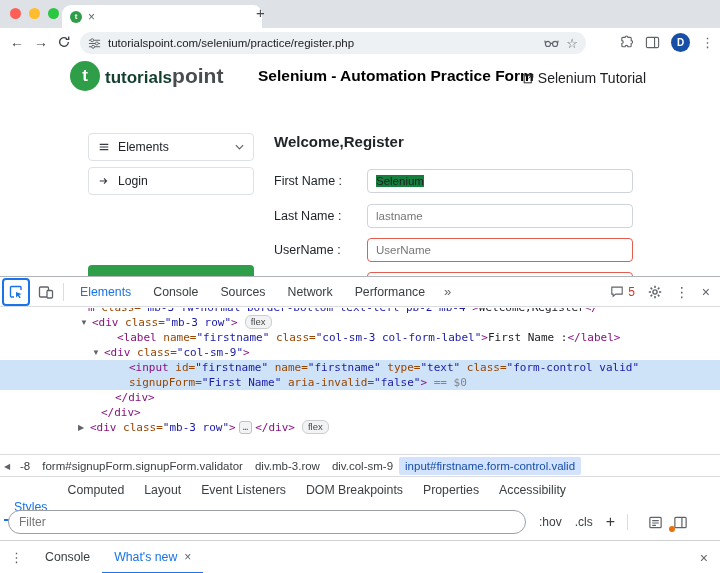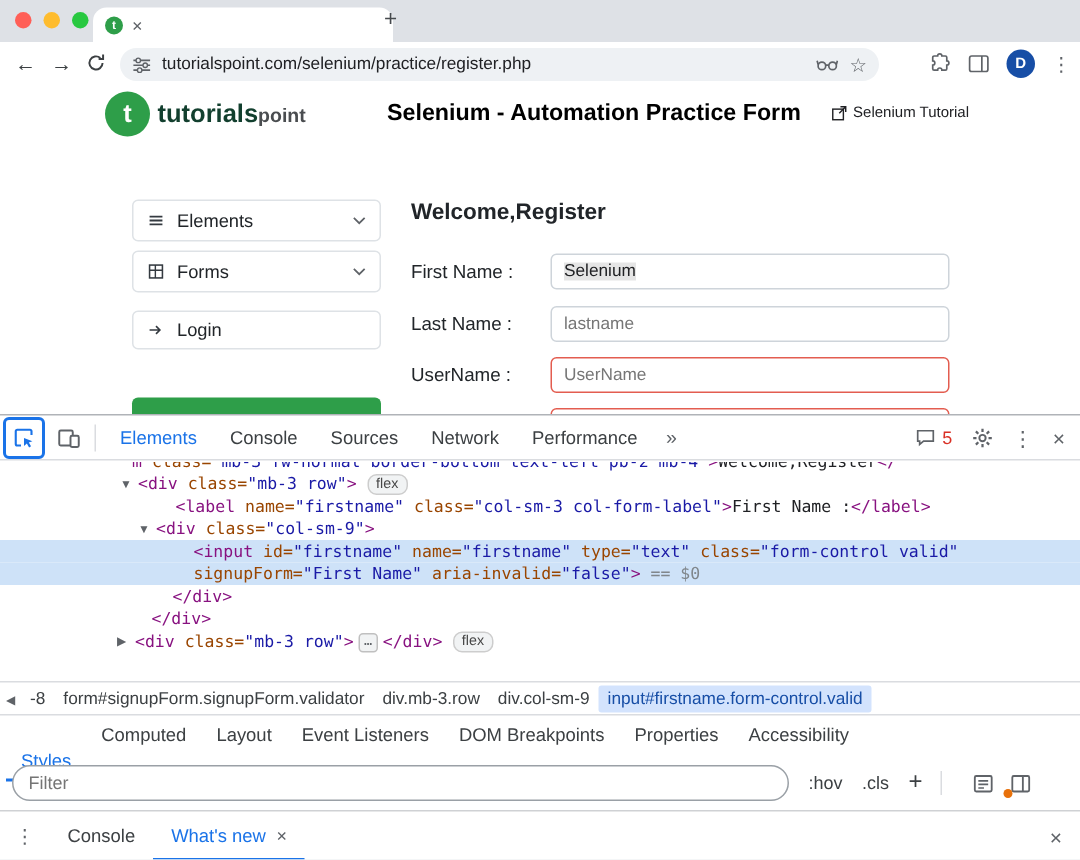--- a/index.html
+++ b/index.html
@@ -30,43 +30,43 @@
   .avatar{width:19px;height:19px;border-radius:50%;background:#174ea6;color:#fff;font-size:10px;
           display:flex;align-items:center;justify-content:center;font-weight:bold;}
   .kebab{font-size:13px;color:#5f6368;}
 
   
   .page{position:absolute;top:58px;left:0;right:0;height:218px;background:#fff;overflow:hidden;}
   .logo{position:absolute;left:70px;top:3px;display:flex;align-items:center;gap:5px;}
   .logo-circle{width:30px;height:30px;border-radius:50%;background:#2e9e49;color:#fff;font-weight:bold;
                font-size:17px;display:flex;align-items:center;justify-content:center;}
   .logo-dark{font-size:17px;font-weight:bold;color:#123f2e;}
-  .logo-light{font-size:13px;font-weight:bold;color:#4a4d50;}
+  .logo-light{font-size:21px;font-weight:bold;color:#4a4d50;}
   .page-heading{position:absolute;left:258px;top:9px;font-size:15.5px;font-weight:bold;color:#000;}
-  .tut-link{position:absolute;right:74px;top:12px;font-size:10px;color:#202124;display:flex;gap:4px;align-items:center;}
+  .tut-link{position:absolute;right:74px;top:12px;font-size:14px;color:#202124;display:flex;gap:4px;align-items:center;}
 
   .sidebar{position:absolute;left:88px;top:75px;width:166px;}
   .sb-item{height:28px;border:1px solid #dee2e6;border-radius:4px;background:#fff;display:flex;
            align-items:center;gap:8px;padding:0 9px;margin-bottom:6px;font-size:12.2px;color:#212529;box-sizing:border-box;}
   .sb-item:nth-child(2){margin-bottom:12px;}
   .sb-item:nth-child(3),.sb-item:nth-child(4){height:26px;margin-bottom:3px;}
   .sb-ic{display:flex;color:#343a40;}
   .sb-label{flex:1;}
   .sb-ch{display:flex;color:#5f6368;}
   .sb-green{position:absolute;left:88px;top:207px;width:166px;height:20px;background:#2e9e49;border-radius:4px;}
 
   .pform{position:absolute;left:274px;top:75px;right:60px;height:143px;}
   .pform-title{position:absolute;left:0;top:0;font-size:15px;font-weight:bold;color:#212529;}
   .f-row{position:absolute;left:0;height:24px;width:100%;}
   .f-label{position:absolute;left:0;line-height:24px;font-size:12.5px;color:#212529;}
   .f-input{position:absolute;left:93px;width:266px;height:24px;border:1px solid #ced4da;border-radius:4px;
            box-sizing:border-box;font-size:11.5px;line-height:22px;padding:0 8px;background:#fff;}
   .f-input.invalid{border-color:#e35d50;}
   .f-input .ph{color:#767676;}
-  .sel-text{background:#e5e5e5;}
+  .sel-text{background:#15803d;}
 
   
   .dt{position:absolute;top:276px;left:0;right:0;height:264px;background:#fff;border-top:1px solid #b0b3b8;}
   .dt-toolbar{position:absolute;top:0;left:0;right:0;height:30px;border-bottom:1px solid #dadce0;
               display:flex;align-items:center;padding-left:4px;box-sizing:border-box;}
   .dt-btn{width:24px;height:24px;display:flex;align-items:center;justify-content:center;flex:0 0 24px;}
   .dt-btn.inspect{outline:2px solid #1a73e8;outline-offset:0;border-radius:2px;margin-right:6px;}
   .dt-sep{width:1px;height:18px;background:#dadce0;margin:0 5px;}
   .dt-tabs{display:flex;align-items:center;height:100%;}
   .dt-tab{padding:0 11px;font-size:12.3px;color:#3c4043;height:100%;display:flex;align-items:center;}
@@ -209,34 +209,20 @@
     </div>
 
     <div class="sidebar">
         <div class="sb-item">
           <span class="sb-ic">
             <svg width="12" height="12" viewBox="0 0 14 14">
               <path d="M2 4h10M2 7h10M2 10h10" stroke="currentColor" stroke-width="1.4" fill="none"></path>
             </svg>
           </span>
           <span class="sb-label">Elements</span>
-          <span class="sb-ch">
-            <svg width="9" height="6" viewBox="0 0 10 6">
-              <path d="M1 1l4 4 4-4" stroke="currentColor" stroke-width="1.3" fill="none"></path>
-            </svg>
-          </span>
-        </div>
-        <div class="sb-item">
-          <span class="sb-ic">
-            <svg width="12" height="12" viewBox="0 0 14 14">
-              <rect x="2" y="2" width="10" height="10" fill="none" stroke="currentColor" stroke-width="1.2"></rect>
-              <path d="M2 6h10M6.5 2v10" stroke="currentColor" stroke-width="1.1"></path>
-            </svg>
-          </span>
-          <span class="sb-label">Forms</span>
           <span class="sb-ch">
             <svg width="9" height="6" viewBox="0 0 10 6">
               <path d="M1 1l4 4 4-4" stroke="currentColor" stroke-width="1.3" fill="none"></path>
             </svg>
           </span>
         </div>
         <div class="sb-item">
           <span class="sb-ic">
             <svg width="12" height="12" viewBox="0 0 14 14">
               <path d="M2 7h8M7 4l3 3-3 3" stroke="currentColor" stroke-width="1.3" fill="none"></path>

